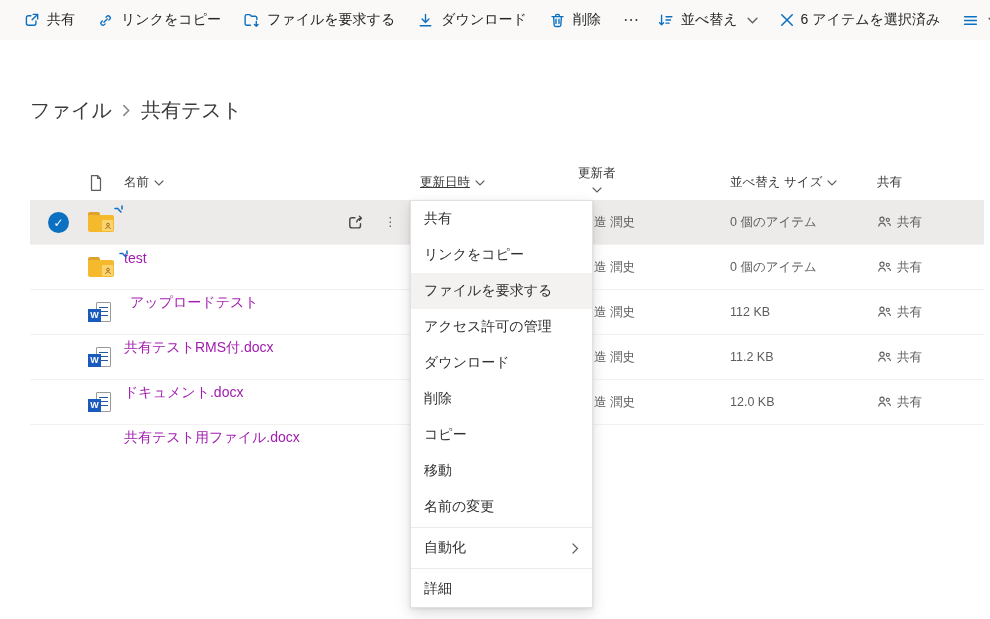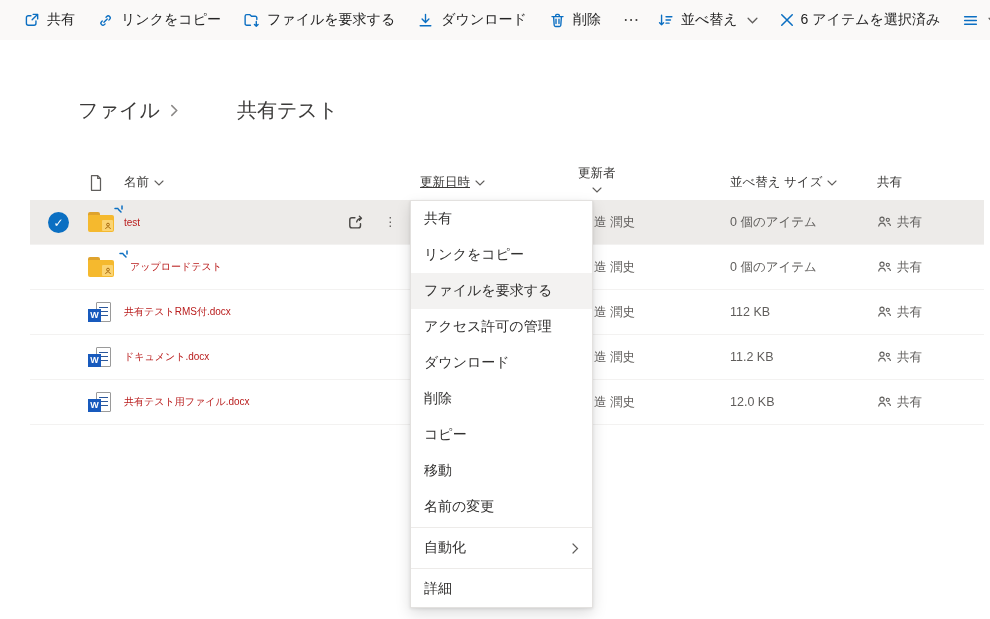--- a/index.html
+++ b/index.html
@@ -22,36 +22,36 @@
     display:flex; align-items:center; gap:7px; padding:6px 9px;
     border-radius:2px; cursor:pointer; white-space:nowrap; color:#242424;
   }
   .chev { margin-left:2px; }
 
   
   .breadcrumb {
     position:absolute; top:97px; left:30px; display:flex; align-items:center;
     gap:10px; font-size:20px; color:#3b3a39;
   }
-  .crumb { cursor:pointer;margin-left:48px; }
+  .crumb { cursor:pointer; }
   .crumb-sep { color:#8a8886; display:flex; }
 
   
   .thead {
     position:absolute; top:165px; left:0; width:990px; height:35px;
     font-size:12.5px; color:#3b3a39;
   }
   .thead .cell, .row .cell { position:absolute; top:0; height:100%; display:flex; align-items:center; gap:5px; white-space:nowrap; }
   .hdr { cursor:pointer; }
   .row {
     position:absolute; left:30px; right:6px; height:45px;
     border-bottom:1px solid #f3f2f1; font-size:14px; cursor:pointer;
   }
   .row .cell { font-size:12.5px; color:#605e5c; }
-  .row .cell.name-cell { font-size:10px; color:#b91c1c; }
+  .row .cell.name-cell { font-size:14px; color:#a21caf;margin-top:36px; }
   .row.selected { background:#edebe9; }
   
   .x-icon   { left:58px; }  .x-name  { left:94px; }
   .x-share-act { left:316px; } .x-ellipsis { left:354px; }
   .x-mby    { left:564px; } .x-size { left:700px; } .x-shr { left:847px; }
   .thead .x-icon { left:88px; } .thead .x-name { left:124px; }
   .thead .x-mod { left:420px;text-decoration:underline; } .thead .x-mby { left:578px;flex-direction:column; }
   .thead .x-size { left:730px; } .thead .x-shr { left:877px; }
 
   .checkcircle {

